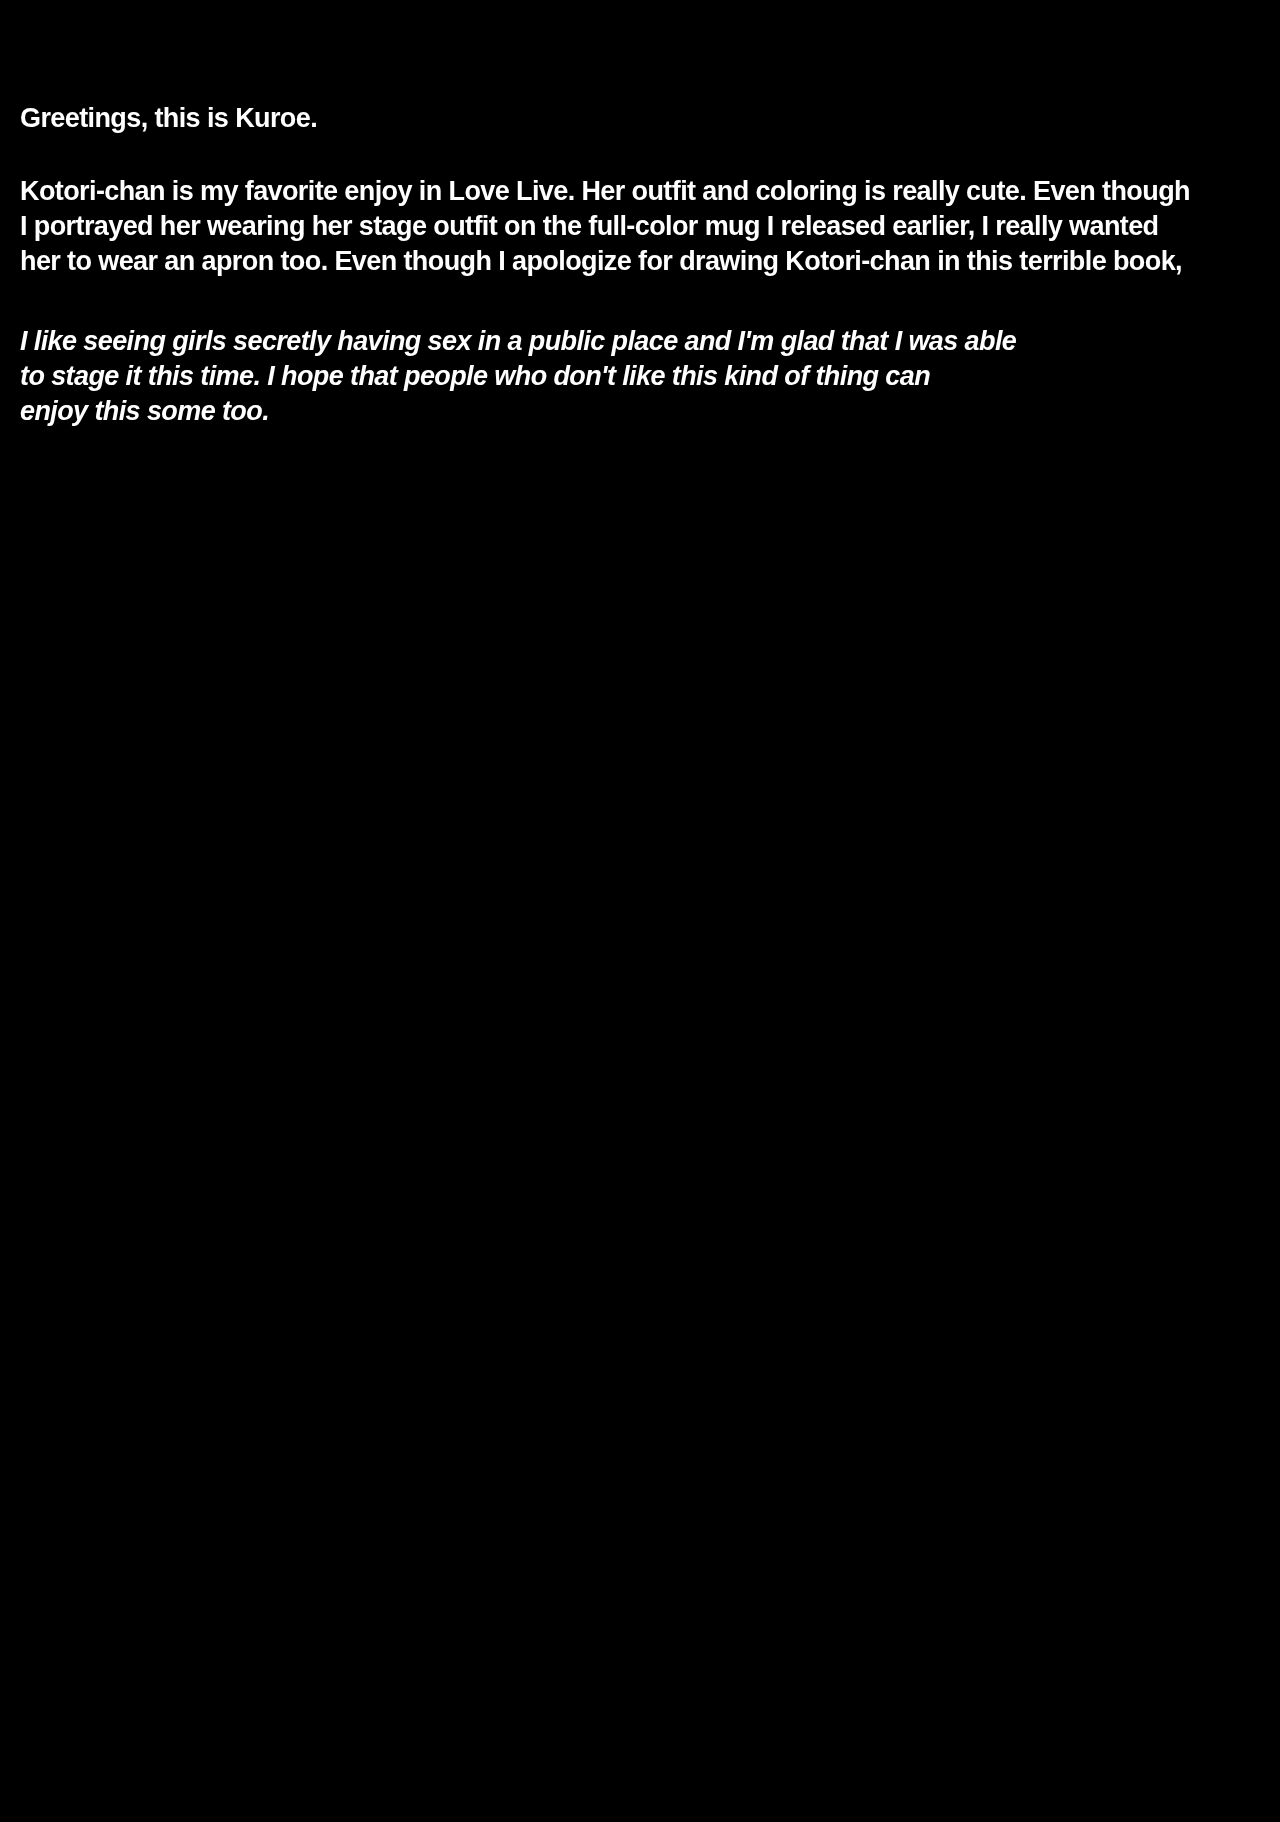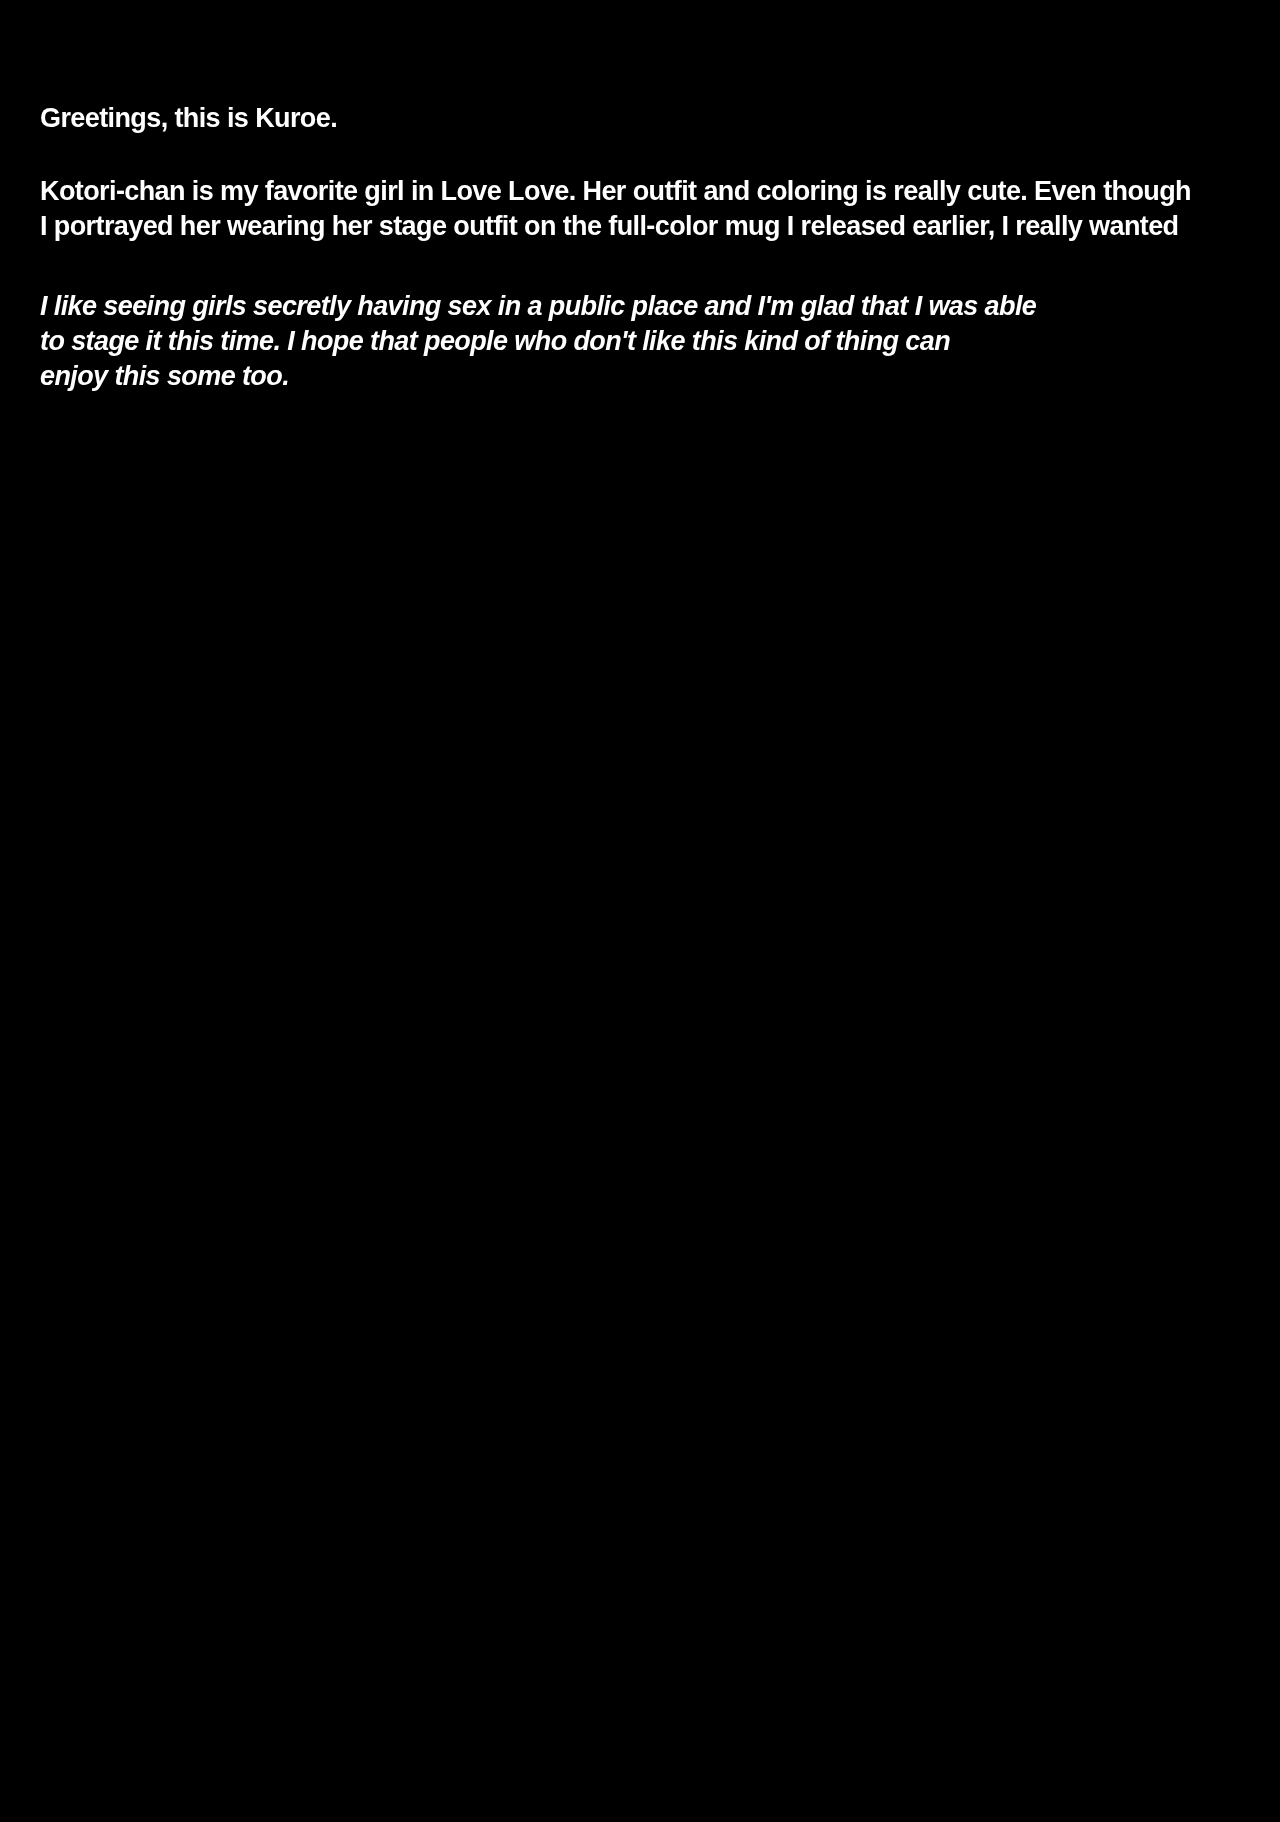--- a/index.html
+++ b/index.html
@@ -12,21 +12,21 @@
     background: #000000;
     overflow: hidden;
     font-family: "Liberation Sans", sans-serif;
   }
   .page {
     position: relative;
     width: 1280px;
     height: 1822px;
     background: #000000;
     box-sizing: border-box;
-    padding: 101px 36px 0 40px;
+    padding: 101px 36px 0 20px;
   }
   .afterword {
     color: #ffffff;
     font-size: 27px;
     font-weight: 700;
     letter-spacing: -0.6px;
     line-height: 35px;
   }
   .paragraph { margin: 0; }
   .paragraph + .paragraph.gap-p2 { margin-top: 44px; }
@@ -41,22 +41,23 @@
 
 <div class="page">
   <div class="afterword" style="color: rgb(255, 255, 255);">
 
     <div class="paragraph">
       <div class="line">Greetings, this is Kuroe.</div>
     </div>
 
 
     <div class="paragraph gap-p3">
-      <div class="line">Kotori-chan is my favorite girl in Love Love. Her outfit and coloring is really cute. Even though</div>
+      <div class="line">Kotori-chan is my favorite enjoy in Love Live. Her outfit and coloring is really cute. Even though</div>
       <div class="line">I portrayed her wearing her stage outfit on the full-color mug I released earlier, I really wanted</div>
+      <div class="line">her to wear an apron too. Even though I apologize for drawing Kotori-chan in this terrible book,</div>
     </div>
 
     <div class="paragraph gap-p4">
       <div class="line">I like seeing girls secretly having sex in a public place and I'm glad that I was able</div>
       <div class="line">to stage it this time. I hope that people who don't like this kind of thing can</div>
       <div class="line">enjoy this some too.</div>
     </div>
 
   </div>
 </div>

